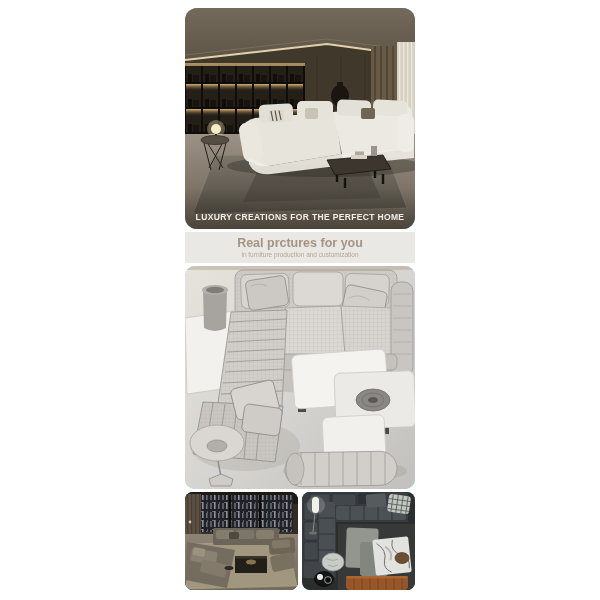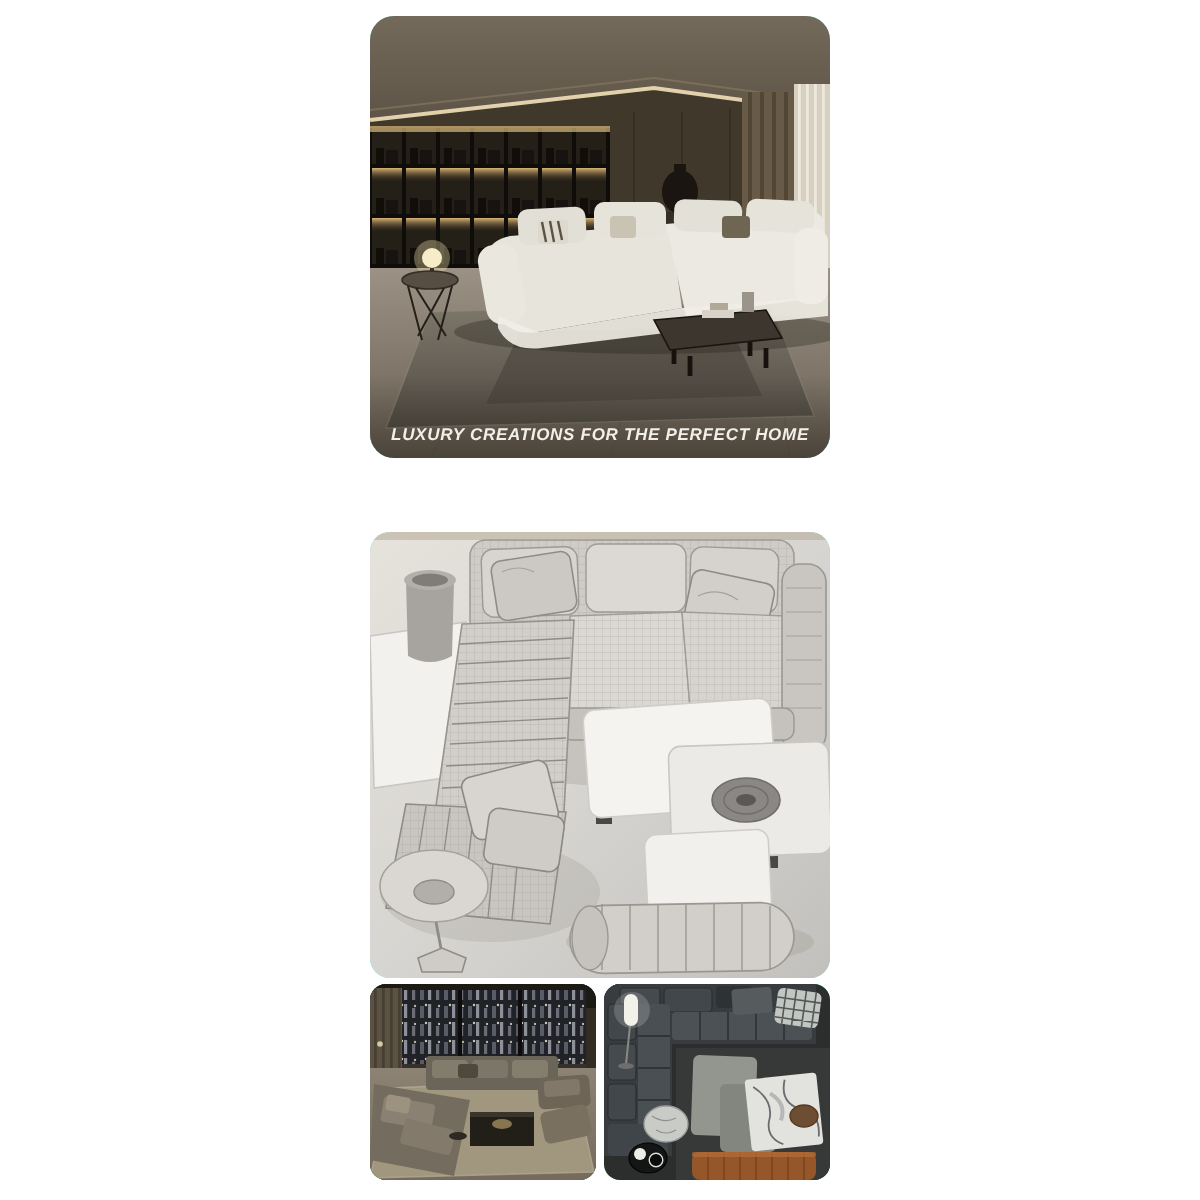--- a/index.html
+++ b/index.html
@@ -1,19 +1,19 @@
 <!DOCTYPE html>
 <html style="--accent_tan: #a29280; --tagline_panel: #e9e8e5; --tagline_text: #a59480; --tagline_sub_text: #b5a793; --caption_text: #f2efe9; --render_bg_light: #e4e2de; --render_bg_dark: #c4c2be; --bench_orange: #95572a;"><head>
 <meta charset="utf-8">
 <style>
   html,body{margin:0;padding:0;}
   body{width:600px;height:600px;background:#ffffff;font-family:"Liberation Sans",sans-serif;overflow:hidden;}
   .canvas{position:relative;width:600px;height:600px;background:#ffffff;}
   .column{position:absolute;left:185px;top:8px;width:230px;}
-  .img-card{position:relative;overflow:hidden;background:#5eead4;font-style:italic;}
+  .img-card{position:relative;overflow:hidden;background:#5eead4;}
   .img-card svg{display:block;}
   .hero{height:221px;border-radius:12px;}
   .hero-caption{position:absolute;left:0;right:0;bottom:0;height:34px;display:flex;align-items:flex-end;justify-content:center;padding-bottom:7px;background:linear-gradient(rgba(40,35,28,0),rgba(40,35,28,.45));
     font-size:8.5px;font-weight:700;letter-spacing:.35px;color:var(--caption_text,#f2efe9);white-space:nowrap;}
   .contact-row{display:flex;gap:4px;margin-top:3px;height:31px;}
   .contact-btn{width:104px;display:flex;align-items:center;justify-content:center;background:var(--accent_tan,#a29280);
     color:#ffffff;font-weight:700;font-size:15px;letter-spacing:.4px;border:none;cursor:pointer;}
   .tagline{flex:1;display:flex;flex-direction:column;align-items:center;justify-content:center;background:var(--tagline_panel,#e9e8e5);line-height:1.15;}
   .tagline-title{font-size:12.5px;font-weight:700;color:var(--tagline_text,#a59480);}
   .tagline-sub{font-size:6.5px;color:var(--tagline_sub_text,#b5a793);margin-top:1px;}
@@ -130,20 +130,24 @@
           <circle cx="31" cy="121" r="5" fill="#f7ecc8"></circle>
           <rect x="30" y="126" width="2" height="6" fill="#3a332b"></rect>
           <ellipse cx="30" cy="132" rx="14" ry="4.5" fill="#564e43" stroke="#332d25" stroke-width="0.8"></ellipse>
           <path d="M19,135 L26,162 M41,135 L34,162 M23,136 L38,160 M37,136 L24,160" stroke="#241f19" stroke-width="1"></path>
         </g>
       </svg>
       <div class="hero-caption">LUXURY CREATIONS FOR THE PERFECT HOME</div>
     </div>
 
     <div class="contact-row">
+      <div class="tagline">
+        <div class="tagline-title">Real prctures for you</div>
+        <div class="tagline-sub">in furniture production and customization</div>
+      </div>
     </div>
 
     <div class="img-card wire">
       <svg width="230" height="223" viewBox="0 0 230 223">
         <defs>
           <linearGradient id="wbg" x1="0" y1="0" x2="1" y2="1">
             <stop offset="0" stop-color="#e6e3dc"></stop>
               <stop offset="0.5" stop-color="#d7d5d1"></stop>
               <stop offset="1" stop-color="#c2c0bc"></stop>
           </linearGradient>

